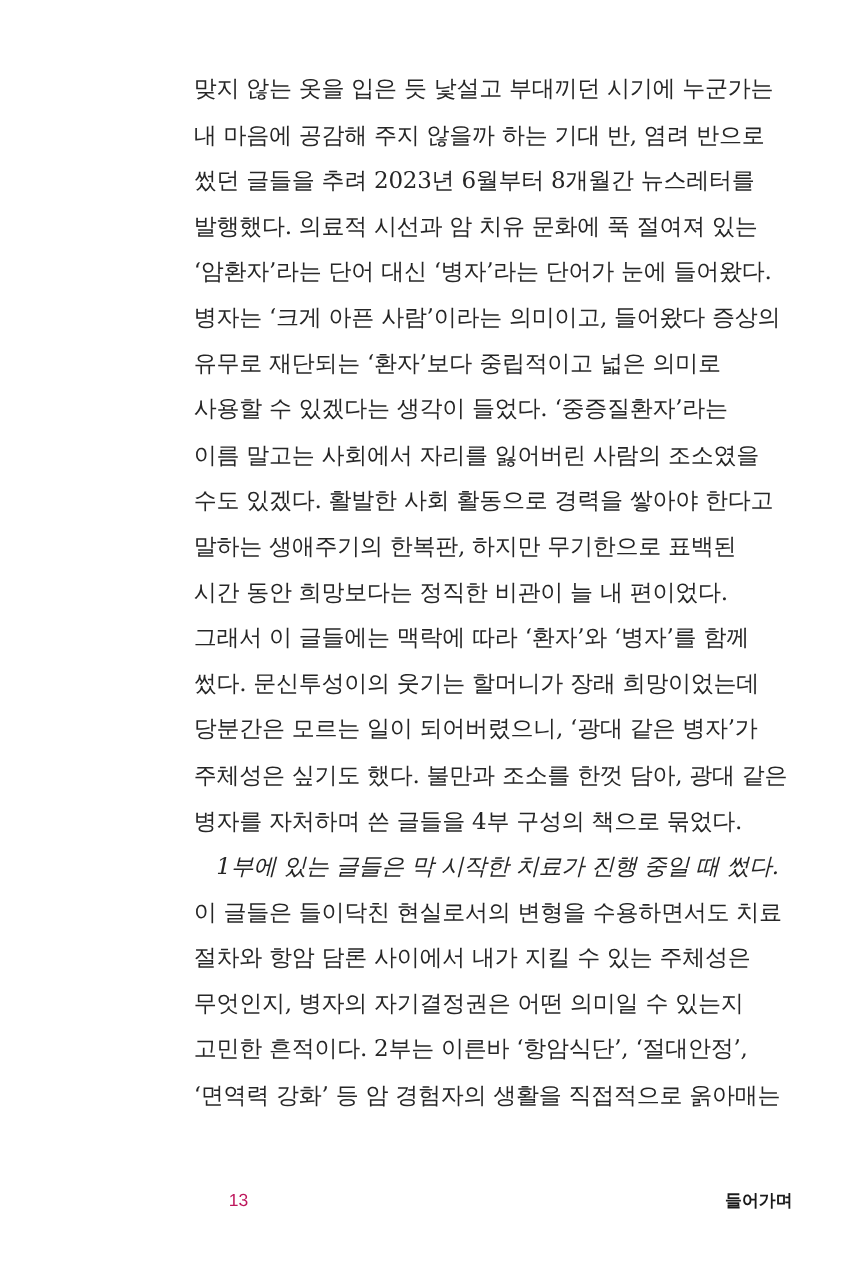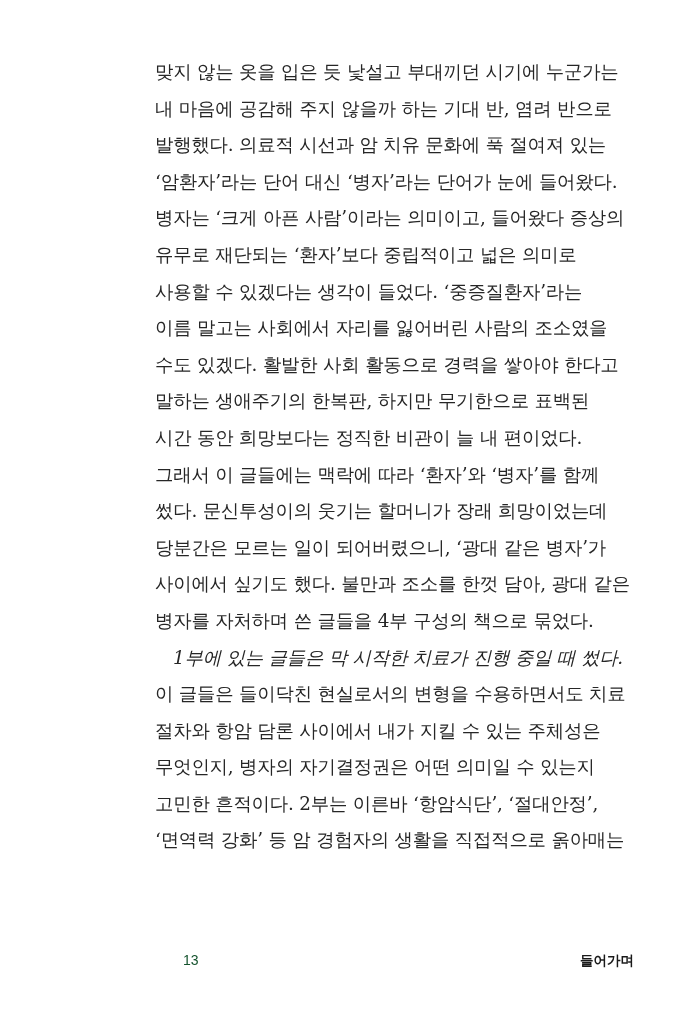--- a/index.html
+++ b/index.html
@@ -41,52 +41,53 @@
     .line.indent {
       padding-left: 18px;
       font-style: italic;
     }
     .footer-page-number {
       position: absolute;
       left: 147px;
       top: 952px;
       font-family: "Liberation Sans", sans-serif;
       font-size: 14px;
-      color: #14532d;
+      color: #be185d;
     }
     .footer-section-title {
       position: absolute;
       right: 75px;
       top: 952px;
       font-family: "DejaVu Sans", sans-serif;
       font-size: 13.5px;
       color: #1a1a1a;
       font-weight: bold;
     }
   </style>
 </head>
 <body>
 
 <div class="page">
   <div class="body-text" id="body-text">
       <span class="line">맞지 않는 옷을 입은 듯 낯설고 부대끼던 시기에 누군가는</span>
       <span class="line">내 마음에 공감해 주지 않을까 하는 기대 반, 염려 반으로</span>
+      <span class="line">썼던 글들을 추려 2023년 6월부터 8개월간 뉴스레터를</span>
       <span class="line">발행했다. 의료적 시선과 암 치유 문화에 푹 절여져 있는</span>
       <span class="line">‘암환자’라는 단어 대신 ‘병자’라는 단어가 눈에 들어왔다.</span>
       <span class="line">병자는 ‘크게 아픈 사람’이라는 의미이고, 들어왔다 증상의</span>
       <span class="line">유무로 재단되는 ‘환자’보다 중립적이고 넓은 의미로</span>
       <span class="line">사용할 수 있겠다는 생각이 들었다. ‘중증질환자’라는</span>
       <span class="line">이름 말고는 사회에서 자리를 잃어버린 사람의 조소였을</span>
       <span class="line">수도 있겠다. 활발한 사회 활동으로 경력을 쌓아야 한다고</span>
       <span class="line">말하는 생애주기의 한복판, 하지만 무기한으로 표백된</span>
       <span class="line">시간 동안 희망보다는 정직한 비관이 늘 내 편이었다.</span>
       <span class="line">그래서 이 글들에는 맥락에 따라 ‘환자’와 ‘병자’를 함께</span>
       <span class="line">썼다. 문신투성이의 웃기는 할머니가 장래 희망이었는데</span>
       <span class="line">당분간은 모르는 일이 되어버렸으니, ‘광대 같은 병자’가</span>
-      <span class="line">사이에서 싶기도 했다. 불만과 조소를 한껏 담아, 광대 같은</span>
+      <span class="line">주체성은 싶기도 했다. 불만과 조소를 한껏 담아, 광대 같은</span>
       <span class="line">병자를 자처하며 쓴 글들을 4부 구성의 책으로 묶었다.</span>
       <span class="line indent">1부에 있는 글들은 막 시작한 치료가 진행 중일 때 썼다.</span>
       <span class="line">이 글들은 들이닥친 현실로서의 변형을 수용하면서도 치료</span>
       <span class="line">절차와 항암 담론 사이에서 내가 지킬 수 있는 주체성은</span>
       <span class="line">무엇인지, 병자의 자기결정권은 어떤 의미일 수 있는지</span>
       <span class="line">고민한 흔적이다. 2부는 이른바 ‘항암식단’, ‘절대안정’,</span>
       <span class="line">‘면역력 강화’ 등 암 경험자의 생활을 직접적으로 옭아매는</span>
     </div>
   <div class="footer-page-number">13</div>
   <div class="footer-section-title">들어가며</div>

